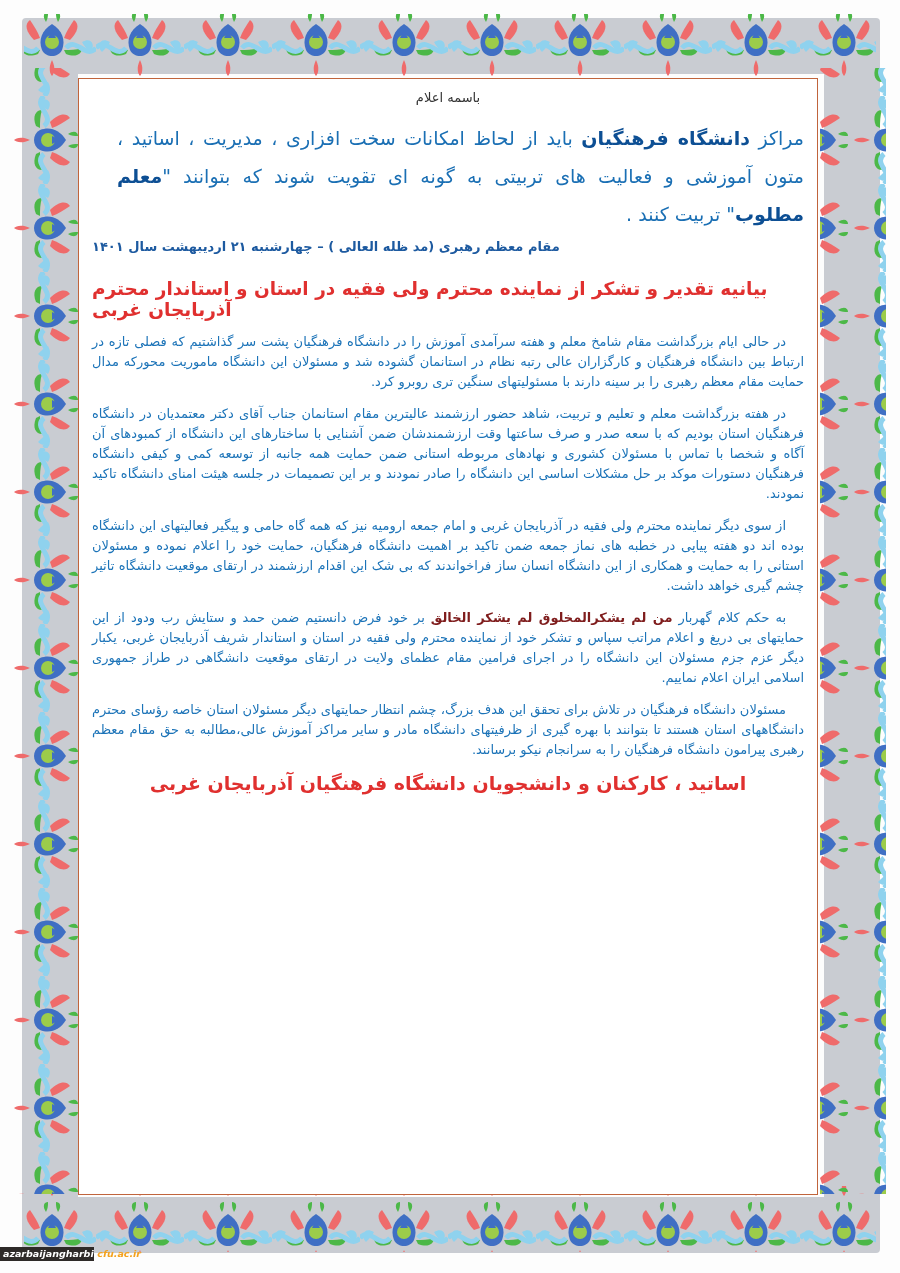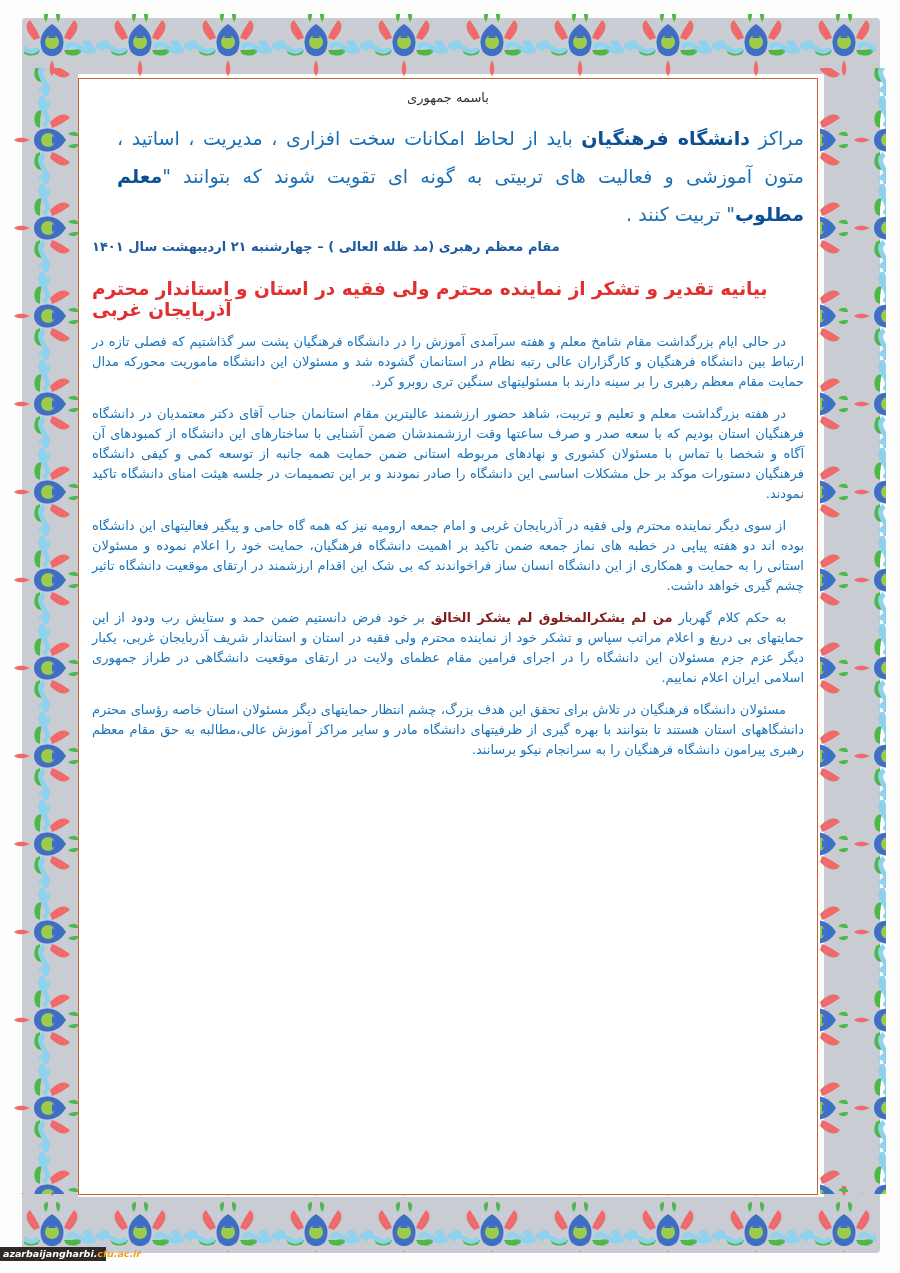--- a/index.html
+++ b/index.html
@@ -11,21 +11,21 @@
   .frame{position:absolute;left:78px;top:78px;width:740px;height:1117px;background:#fff;border:1.5px solid #c0643c;box-sizing:border-box;}
   .content{position:absolute;left:92px;top:86px;width:712px;direction:rtl;text-align:justify;color:#1a78b6;}
   .bismillah{text-align:center;font-size:13px;color:#333;margin:4px 0 14px;}
   .quote{font-size:19px;line-height:38px;color:#1a6fb4;text-align:justify;text-align-last:right;margin-left:25px;}
   .quote b{color:#0d4f94;}
   .quote-source{font-size:13px;font-weight:bold;color:#1d5aa0;margin-top:6px;text-align:left;}
   .title{font-size:18.5px;font-weight:bold;color:#e0302f;text-align:left;margin:24px 0 12px;}
   .para{font-size:13px;line-height:20px;color:#1b73b8;text-indent:18px;margin:0 0 12px;text-align:justify;text-align-last:right;}
   .para b{color:#7f1d1d;}
   .signature{font-size:19px;font-weight:bold;color:#e0302f;text-align:center;margin-top:6px;}
-  .site-badge{position:absolute;left:0;top:1247px;width:106px;height:14px;background:#2e2a28;color:#fff;font-size:9.5px;font-weight:bold;font-style:italic;line-height:14px;padding-left:3px;box-sizing:border-box;white-space:nowrap;}
+  .site-badge{position:absolute;left:0;top:1247px;width:94px;height:14px;background:#2e2a28;color:#fff;font-size:9.5px;font-weight:bold;font-style:italic;line-height:14px;padding-left:3px;box-sizing:border-box;white-space:nowrap;}
   .site-badge .dom{color:#f4a21e;}
   .footer-note{position:absolute;right:52px;top:1302px;font-size:9px;color:#555;direction:rtl;}
 </style>
 </head>
 <body>
 
 <div class="border-band"></div>
 
 <svg class="ornament-layer" viewBox="0 0 884 1250" xmlns="http://www.w3.org/2000/svg">
   <defs>
@@ -57,32 +57,33 @@
   </defs>
   <rect x="16" y="6" width="852" height="66" fill="url(#hband)"></rect>
   <rect x="16" y="1178" width="852" height="66" fill="url(#hband)"></rect>
   <rect x="6" y="60" width="66" height="1126" fill="url(#vband)"></rect>
   <rect x="812" y="60" width="66" height="1126" fill="url(#vband)"></rect>
 </svg>
 
 <div class="frame"></div>
 
 <div class="content">
-  <div class="bismillah">باسمه جمهوری</div>
+  <div class="bismillah">باسمه اعلام</div>
 
   <div class="quote">
     <span>مراکز </span><b>دانشگاه فرهنگیان</b><span> باید از لحاظ امکانات سخت افزاری ، مدیریت ، اساتید ، متون آموزشی و فعالیت های تربیتی به گونه ای تقویت شوند که بتوانند "</span><b>معلم مطلوب</b><span>" تربیت کنند .</span>
   </div>
   <div class="quote-source">مقام معظم رهبری (مد ظله العالی )   –  چهارشنبه ۲۱ اردیبهشت سال ۱۴۰۱</div>
 
   <div class="title">بیانیه تقدیر و تشکر از نماینده محترم ولی فقیه در استان و استاندار محترم آذربایجان غربی</div>
 
   <p class="para">در حالی ایام بزرگداشت مقام شامخ معلم و هفته سرآمدی آموزش را در دانشگاه فرهنگیان پشت سر گذاشتیم که فصلی تازه در ارتباط بین دانشگاه فرهنگیان و کارگزاران عالی رتبه نظام در استانمان گشوده شد و مسئولان این  دانشگاه ماموریت محورکه مدال حمایت مقام معظم رهبری را بر سینه دارند با مسئولیتهای سنگین تری روبرو کرد.</p>
   <p class="para">در هفته بزرگداشت معلم و تعلیم و تربیت، شاهد حضور ارزشمند عالیترین مقام استانمان جناب آقای دکتر معتمدیان در دانشگاه فرهنگیان استان بودیم که با سعه صدر و صرف ساعتها وقت ارزشمندشان ضمن آشنایی با ساختارهای این دانشگاه از کمبودهای آن  آگاه و شخصا با تماس با مسئولان کشوری و نهادهای مربوطه استانی ضمن حمایت همه جانبه از توسعه کمی و کیفی دانشگاه فرهنگیان دستورات موکد بر حل مشکلات اساسی این دانشگاه را صادر نمودند و بر این تصمیمات در جلسه هیئت امنای دانشگاه تاکید نمودند.</p>
   <p class="para">از سوی دیگر نماینده محترم ولی فقیه در آذربایجان غربی و امام جمعه ارومیه نیز که همه گاه حامی و پیگیر فعالیتهای این دانشگاه بوده اند دو هفته پیاپی در خطبه های نماز جمعه ضمن تاکید بر اهمیت دانشگاه فرهنگیان، حمایت خود را اعلام نموده و مسئولان استانی را به حمایت و همکاری از این دانشگاه انسان ساز فراخواندند که بی شک این اقدام ارزشمند در ارتقای موقعیت دانشگاه تاثیر چشم گیری خواهد داشت.</p>
   <p class="para"><span>به حکم کلام گهربار </span><b>من لم یشکرالمخلوق لم یشکر الخالق</b><span> بر خود فرض دانستیم ضمن حمد و ستایش رب ودود از این حمایتهای بی دریغ و اعلام مراتب سپاس و تشکر خود از نماینده محترم ولی فقیه در استان و استاندار شریف آذربایجان غربی، یکبار دیگر عزم جزم مسئولان این دانشگاه را در اجرای فرامین مقام عظمای ولایت در ارتقای موقعیت دانشگاهی در طراز جمهوری اسلامی ایران اعلام نماییم.</span></p>
   <p class="para">مسئولان دانشگاه فرهنگیان در تلاش برای تحقق این هدف بزرگ، چشم انتظار حمایتهای دیگر مسئولان استان خاصه رؤسای محترم دانشگاههای استان هستند تا بتوانند با بهره گیری از ظرفیتهای دانشگاه مادر و سایر مراکز آموزش عالی،مطالبه به حق مقام معظم رهبری پیرامون دانشگاه فرهنگیان را به سرانجام نیکو برسانند.</p>
 
+  <div class="signature">اساتید ، کارکنان و دانشجویان دانشگاه فرهنگیان آذربایجان غربی</div>
 </div>
 
 <div class="site-badge"><span>azarbaijangharbi.</span><span class="dom">cfu.ac.ir</span></div>
 
 <div class="footer-note">پخش زرین - شماره ۴۲۷</div>
 
 </body></html>

